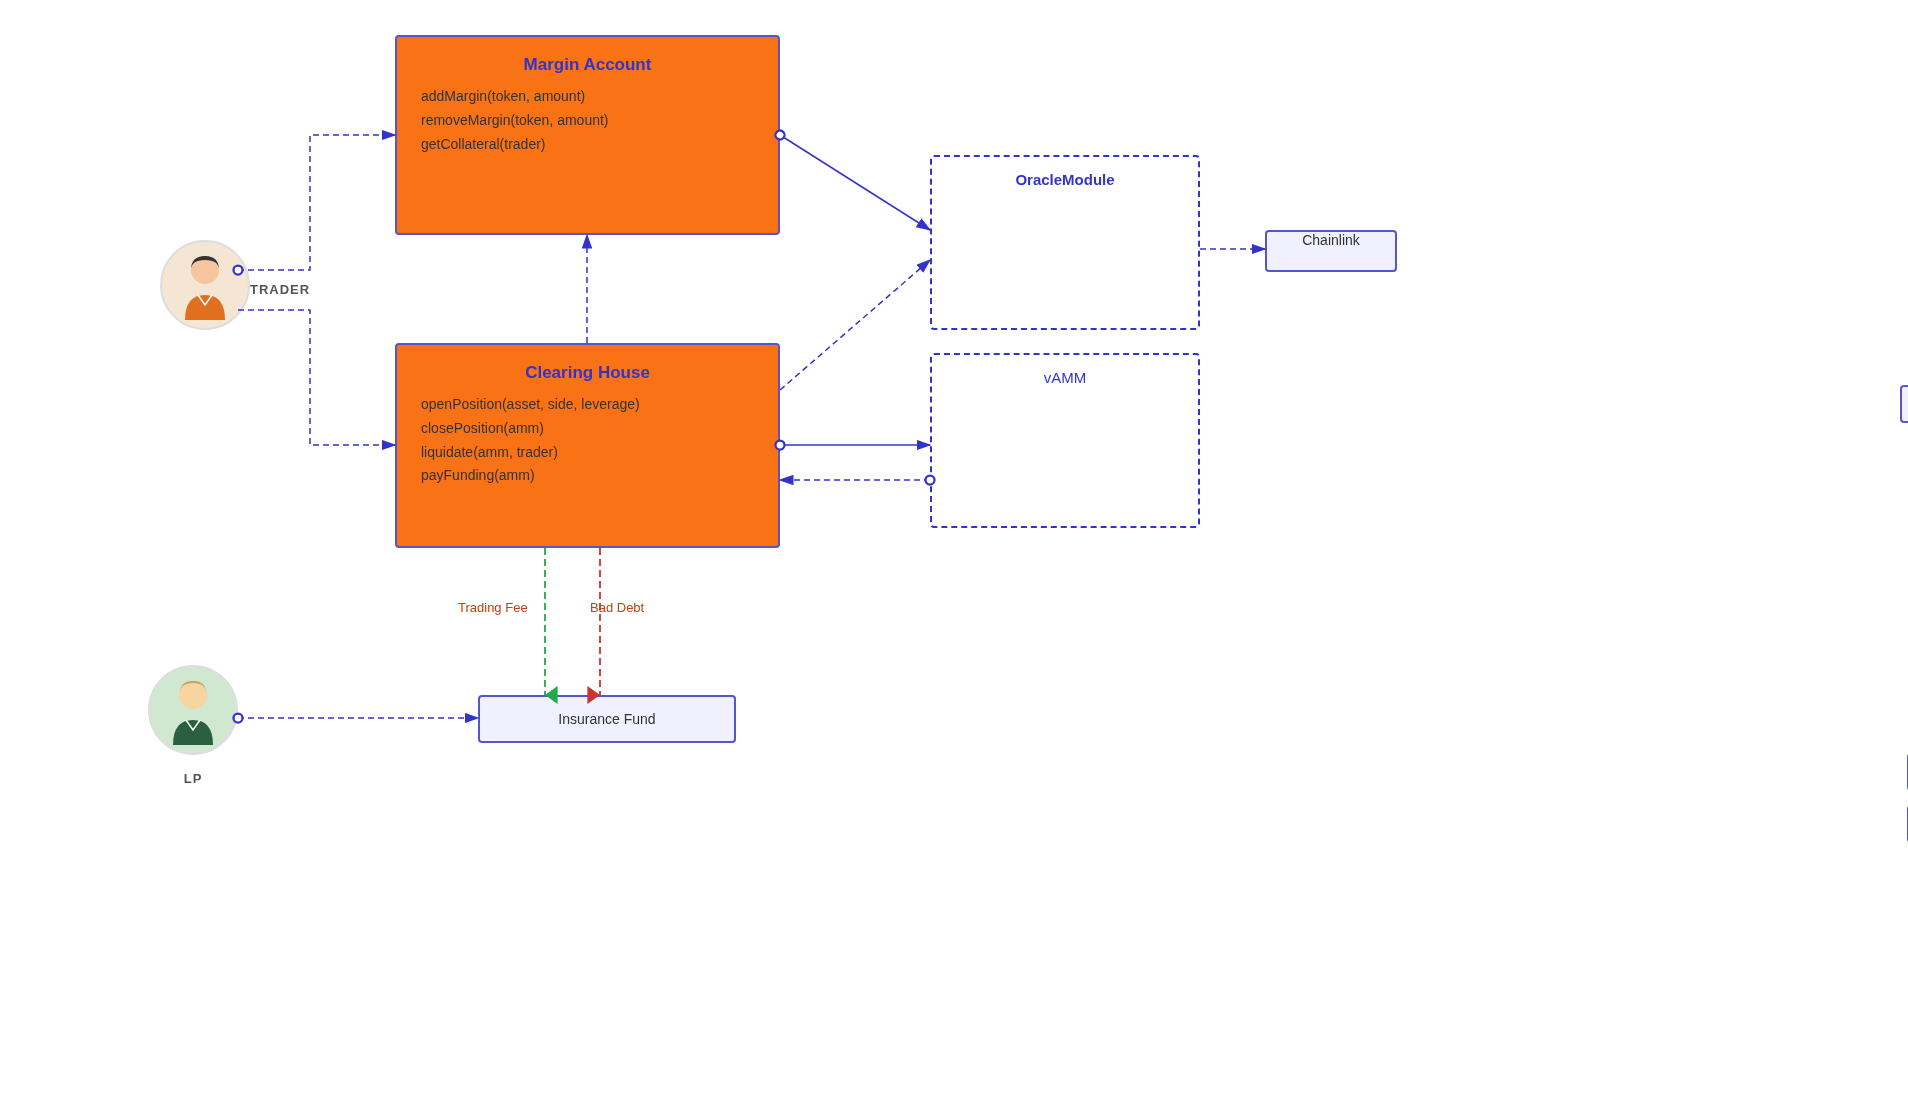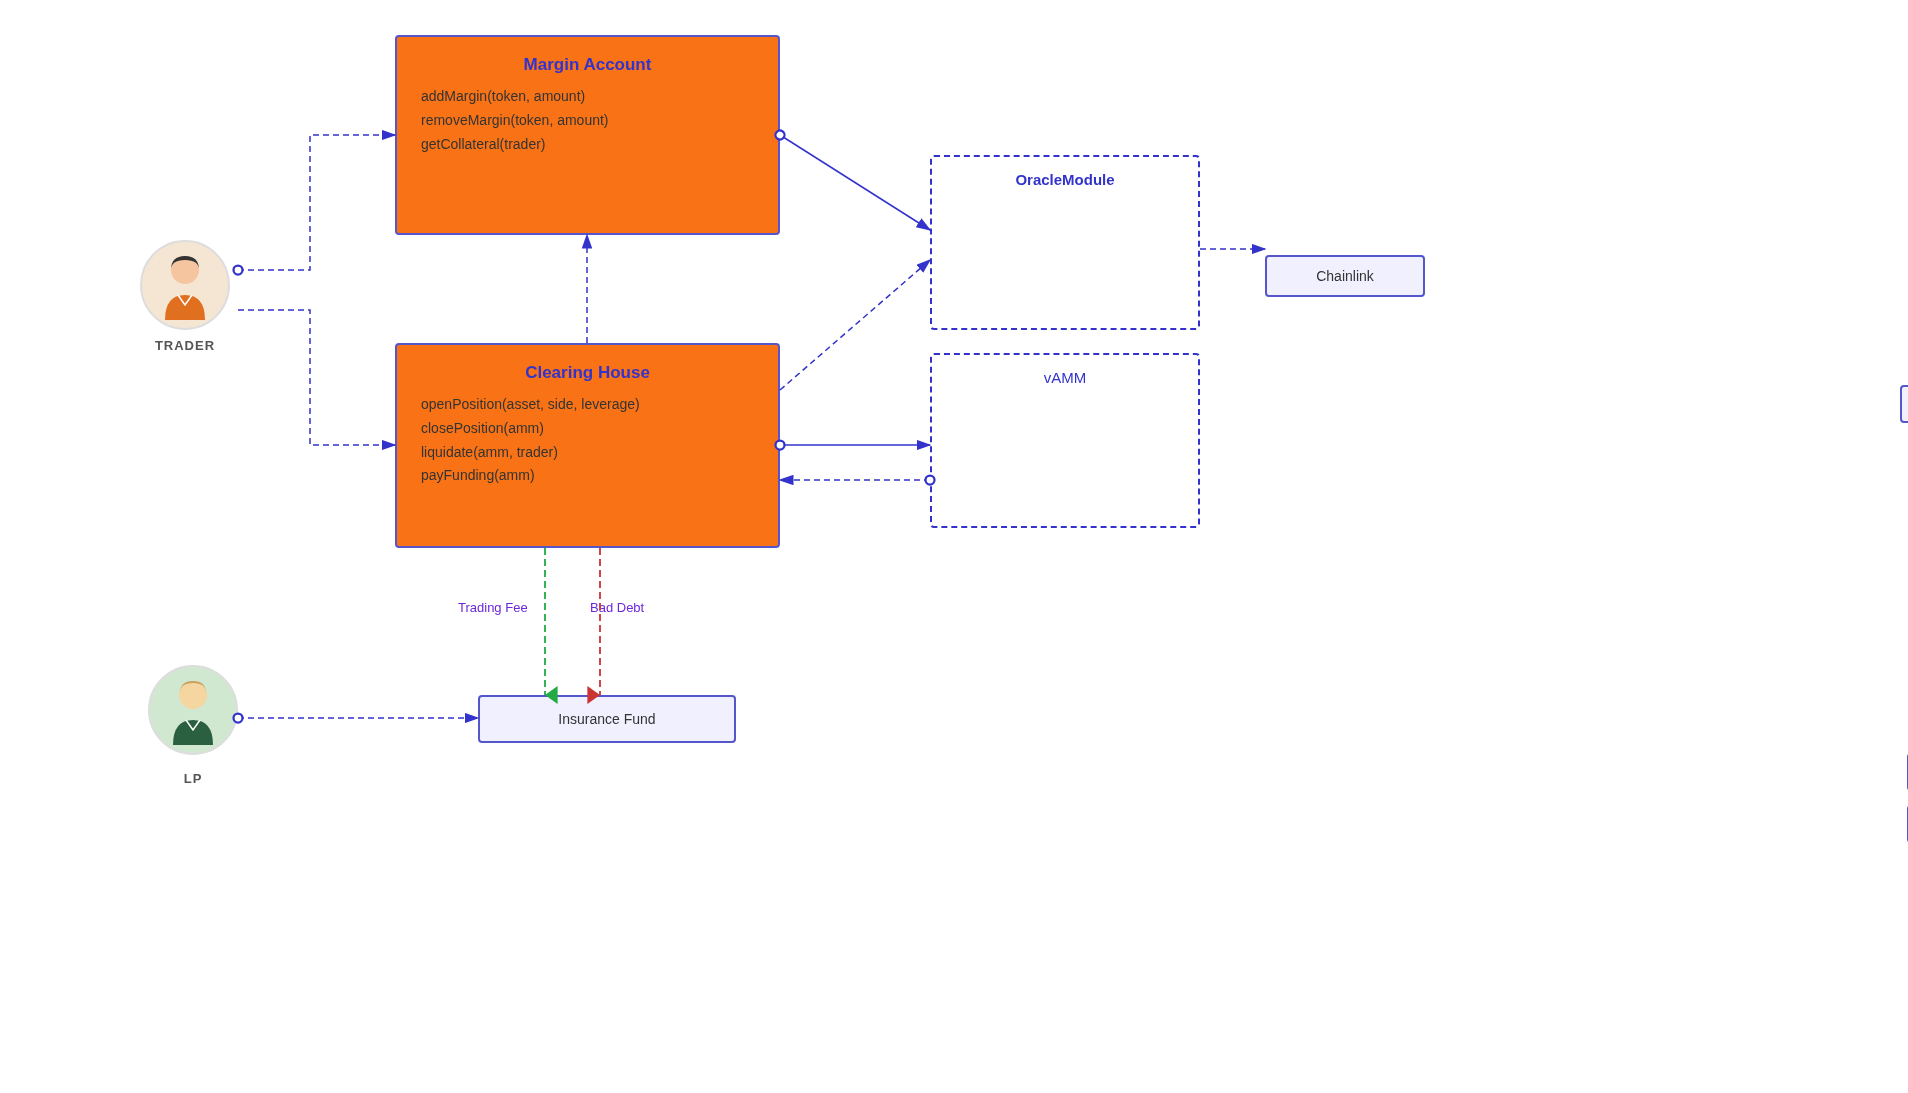--- a/index.html
+++ b/index.html
@@ -67,22 +67,22 @@
     }
     
     #vamm {
       left: 930px; top: 353px;
       width: 270px; height: 175px;
       padding: 14px 18px;
     }
     
     #chainlink {
       left: 1265px; top: 230px;
-      width: 160px; height: 42px;
-      display: flex; align-items: center; justify-content: center; margin-top: 25px;
+      width: 132px; height: 42px;
+      display: flex; align-items: flex-start; justify-content: center;
     }
     
     #bonding-curve {
       left: 975px; top: 398px;
       width: 170px; height: 38px;
       display: flex; align-items: center; justify-content: center;
     }
     
     #twap-oracle {
       left: 975px; top: 450px;
@@ -103,22 +103,22 @@
     }
     .inner-label {
       color: #333;
       font-size: 14px;
       font-weight: 500;
       text-align: center;
     }
     
     #trader-avatar {
       position: absolute;
-      left: 140px; top: 240px;
-      display: flex; flex-direction: column; align-items: center; justify-content: flex-end;
+      left: 160px; top: 240px;
+      display: flex; flex-direction: row; align-items: center; justify-content: flex-end;
     }
     #lp-avatar {
       position: absolute;
       left: 148px; top: 665px;
       display: flex; flex-direction: column; align-items: center; gap: 8px;
     }
     .avatar-circle {
       width: 90px; height: 90px;
       border-radius: 50%;
       border: 2px solid #ddd;
@@ -145,21 +145,21 @@
     .oracle-title {
       text-align: center; color: #3333cc; font-size: 15px; font-weight: 600; margin-bottom: 10px;
     }
     .vamm-title {
       text-align: center; color: #3333cc; font-size: 15px; font-weight: 400; margin-bottom: 12px;
     }
     
     .label-fee {
       position: absolute;
       font-size: 13px;
-      color: #6d28d9;
+      color: #c2410c;
     }
   </style>
 </head>
 <body>
 
 <div class="diagram-container">
 
   <div class="box box-filled" id="margin-account">
     <div class="box-title">Margin Account</div>
     <div class="box-content">

